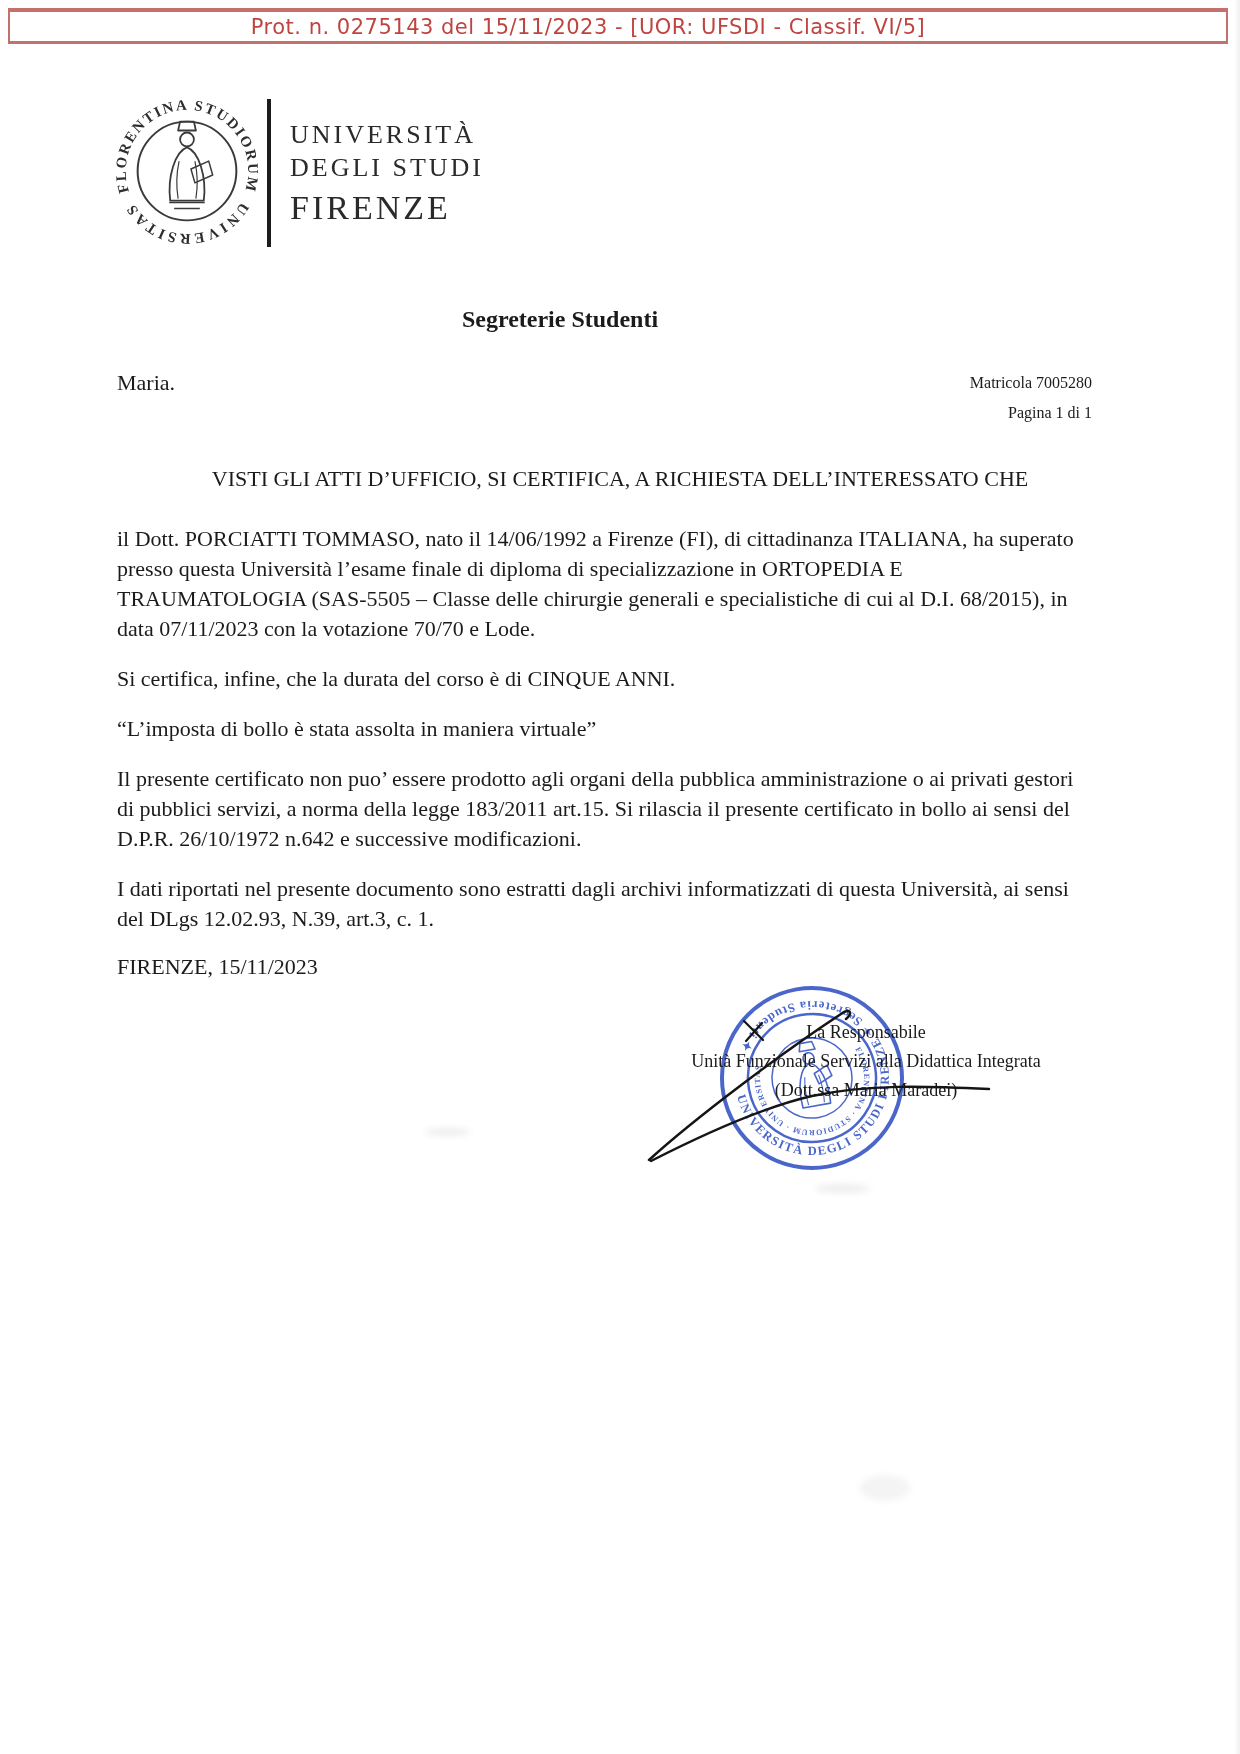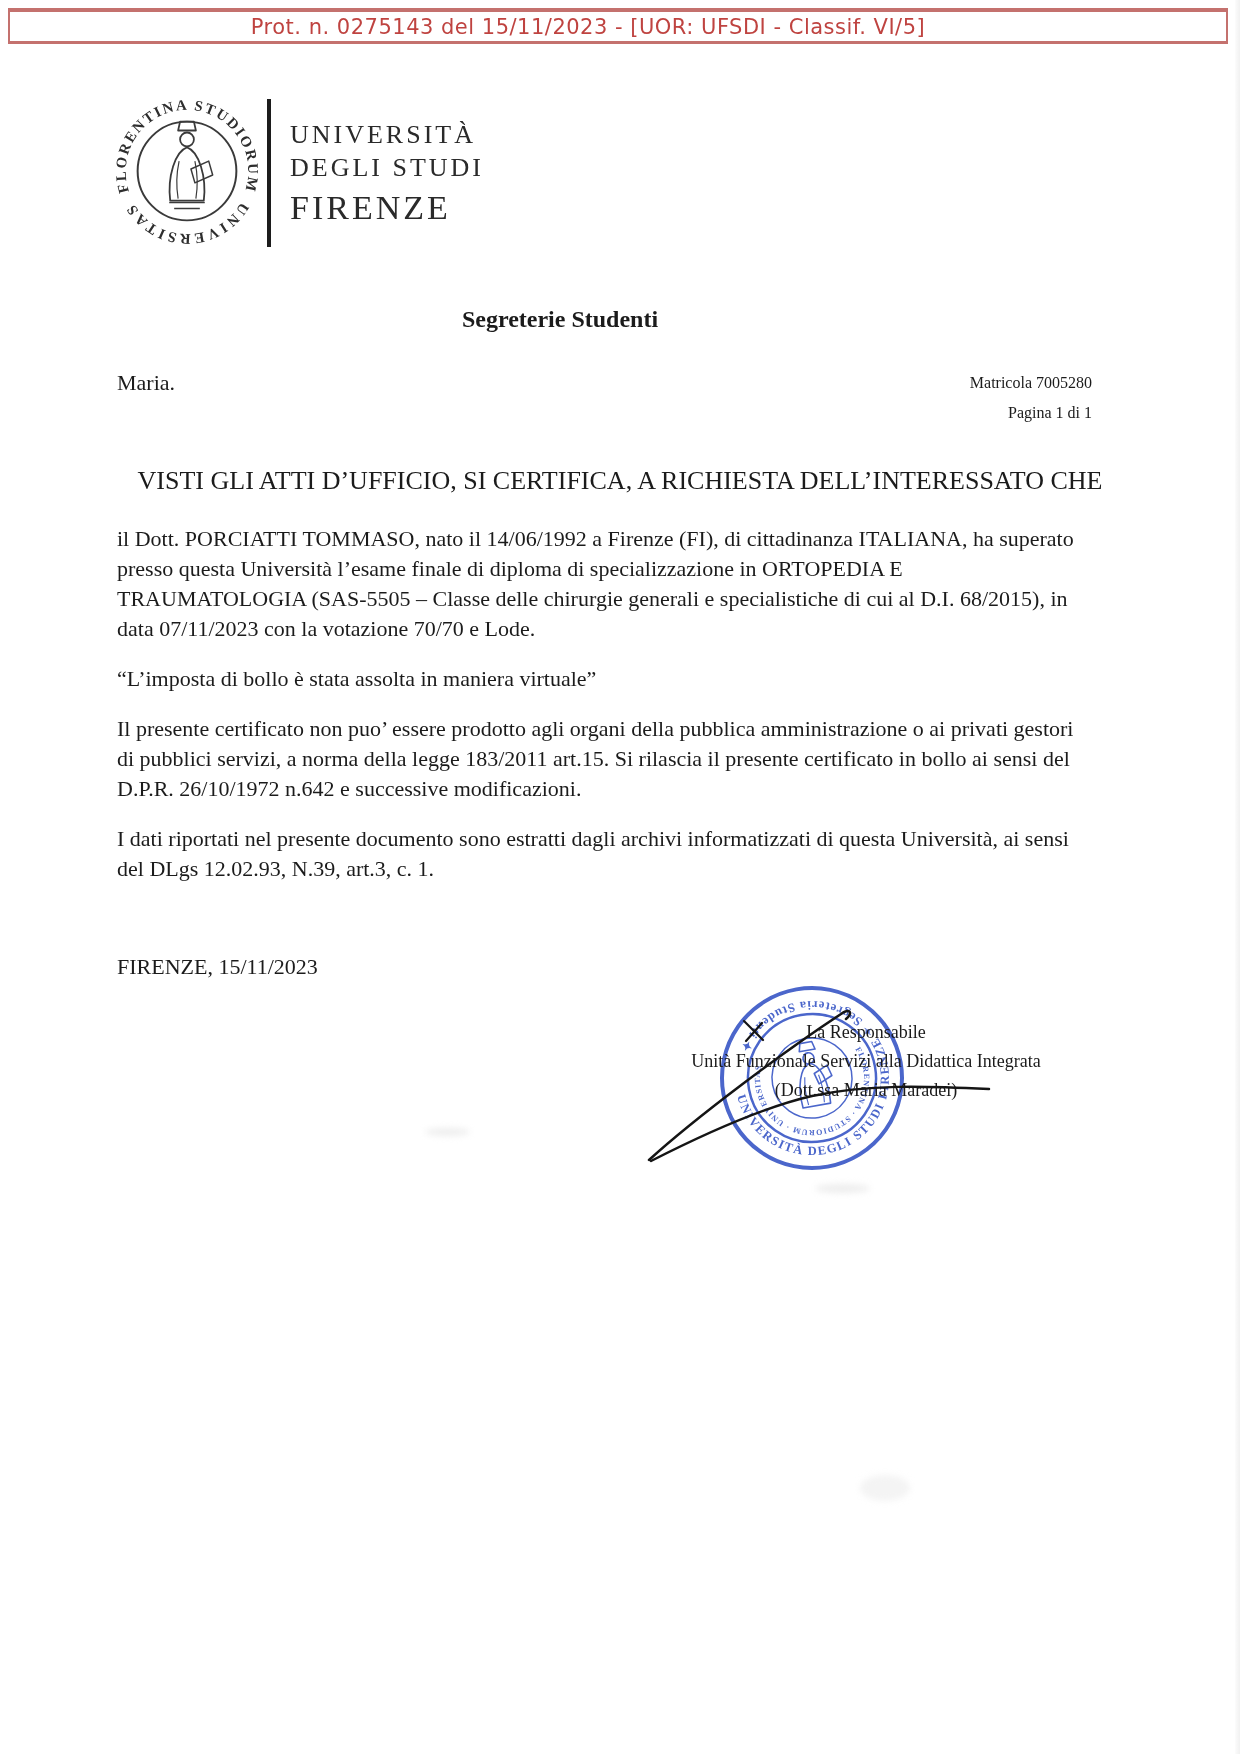--- a/index.html
+++ b/index.html
@@ -22,21 +22,21 @@
   .logo-divider{position:absolute;left:267px;top:99px;width:4px;height:148px;background:#1c1c1c;}
   .wordmark{position:absolute;left:290px;top:118px;color:#2a2a2a;}
   .wordmark .l1,.wordmark .l2{font-size:26px;letter-spacing:3px;line-height:33px;}
   .wordmark .l3{font-size:34px;letter-spacing:3px;line-height:48px;}
   
   .office{position:absolute;left:0;top:306px;width:100%;text-align:center;transform:translateX(-60px);
           font-weight:bold;font-size:24px;}
   .prot{position:absolute;left:117px;top:370px;font-size:22px;}
   .hdr-right{position:absolute;right:148px;top:368px;text-align:right;font-size:16px;line-height:30px;}
   
-  .cert-title{position:absolute;left:0;top:466px;width:100%;text-align:center;font-size:26px;white-space:nowrap;}
+  .cert-title{position:absolute;left:0;top:466px;width:100%;text-align:center;font-size:22px;white-space:nowrap;}
   .body-text{position:absolute;left:117px;top:524px;width:998px;font-size:22px;line-height:30px;}
   .body-text p{margin:0 0 20px 0;white-space:pre-line;}
   .place-date{position:absolute;left:117px;top:954px;font-size:22px;}
   
   .sig-block{position:absolute;left:586px;top:1018px;width:560px;text-align:center;
              font-size:18px;line-height:29px;z-index:3;}
   .stamp{position:absolute;left:712px;top:978px;z-index:2;opacity:.88;transform:rotate(-10deg);}
   .scribble{position:absolute;left:600px;top:980px;z-index:5;}
   
   .scan-edge{position:absolute;right:0;top:0;width:5px;height:100%;
@@ -94,20 +94,21 @@
     <div>Pagina 1 di 1</div>
   </div>
 
   <div class="cert-title">VISTI GLI ATTI D’UFFICIO, SI CERTIFICA, A RICHIESTA DELL’INTERESSATO CHE</div>
 
   <div class="body-text">
       <p>il Dott. PORCIATTI TOMMASO, nato il 14/06/1992 a Firenze (FI), di cittadinanza ITALIANA, ha superato
 presso questa Università l’esame finale di diploma di specializzazione in ORTOPEDIA E
 TRAUMATOLOGIA (SAS-5505 – Classe delle chirurgie generali e specialistiche di cui al D.I. 68/2015), in
 data 07/11/2023 con la votazione 70/70 e Lode.</p>
+      <p>Si certifica, infine, che la durata del corso è di CINQUE ANNI.</p>
       <p>“L’imposta di bollo è stata assolta in maniera virtuale”</p>
       <p>Il presente certificato non puo’ essere prodotto agli organi della pubblica amministrazione o ai privati gestori
 di pubblici servizi, a norma della legge 183/2011 art.15. Si rilascia il presente certificato in bollo ai sensi del
 D.P.R. 26/10/1972 n.642 e successive modificazioni.</p>
       <p>I dati riportati nel presente documento sono estratti dagli archivi informatizzati di questa Università, ai sensi
 del DLgs 12.02.93, N.39, art.3, c. 1.</p>
     </div>
 
   <div class="place-date">FIRENZE, 15/11/2023</div>
 

